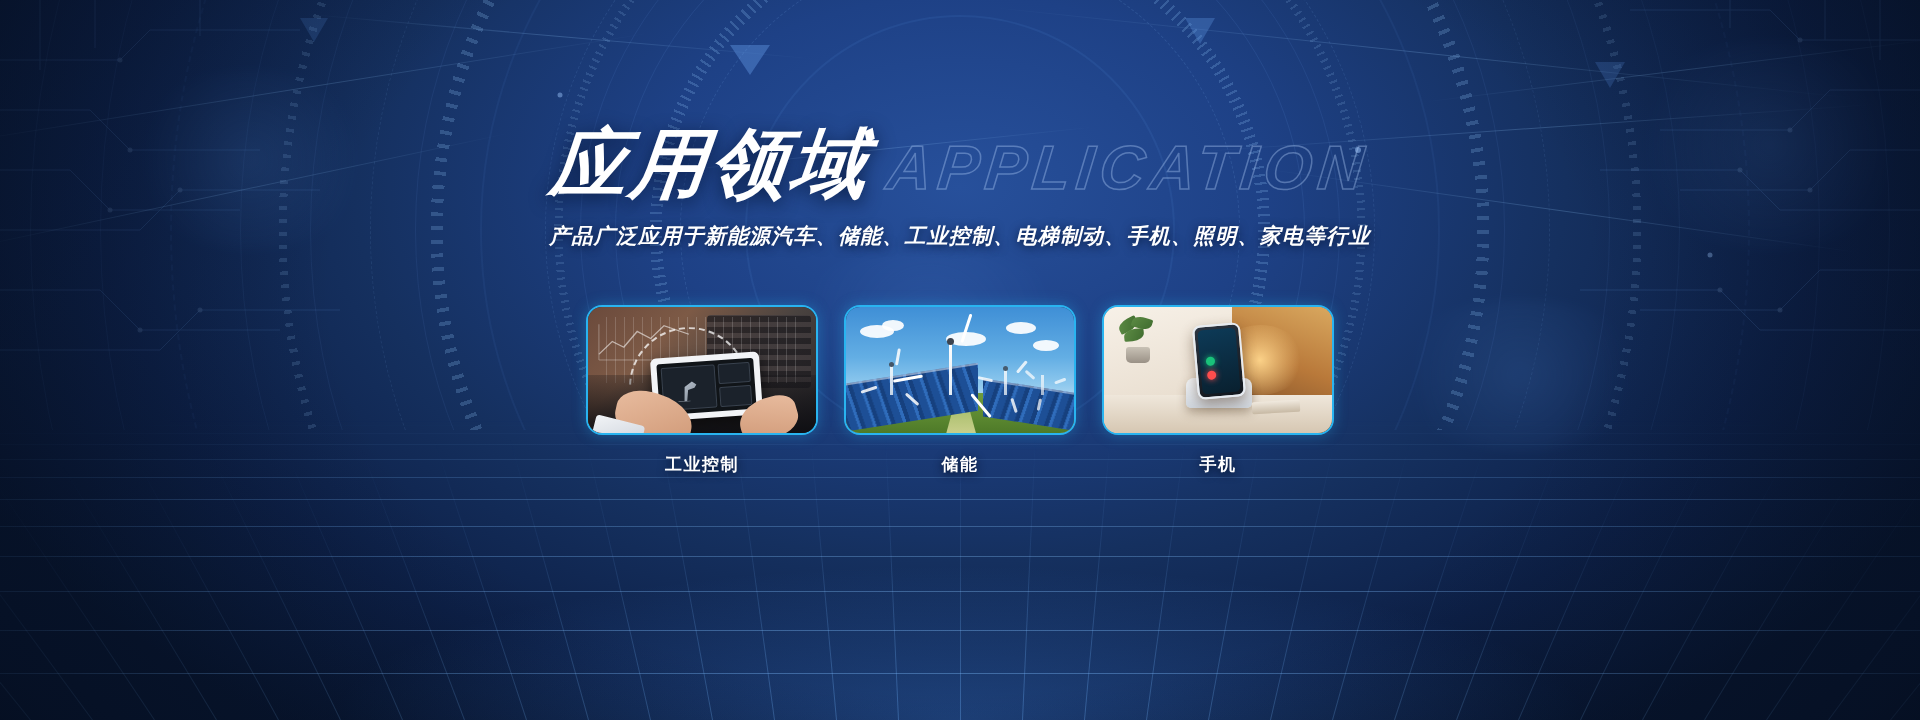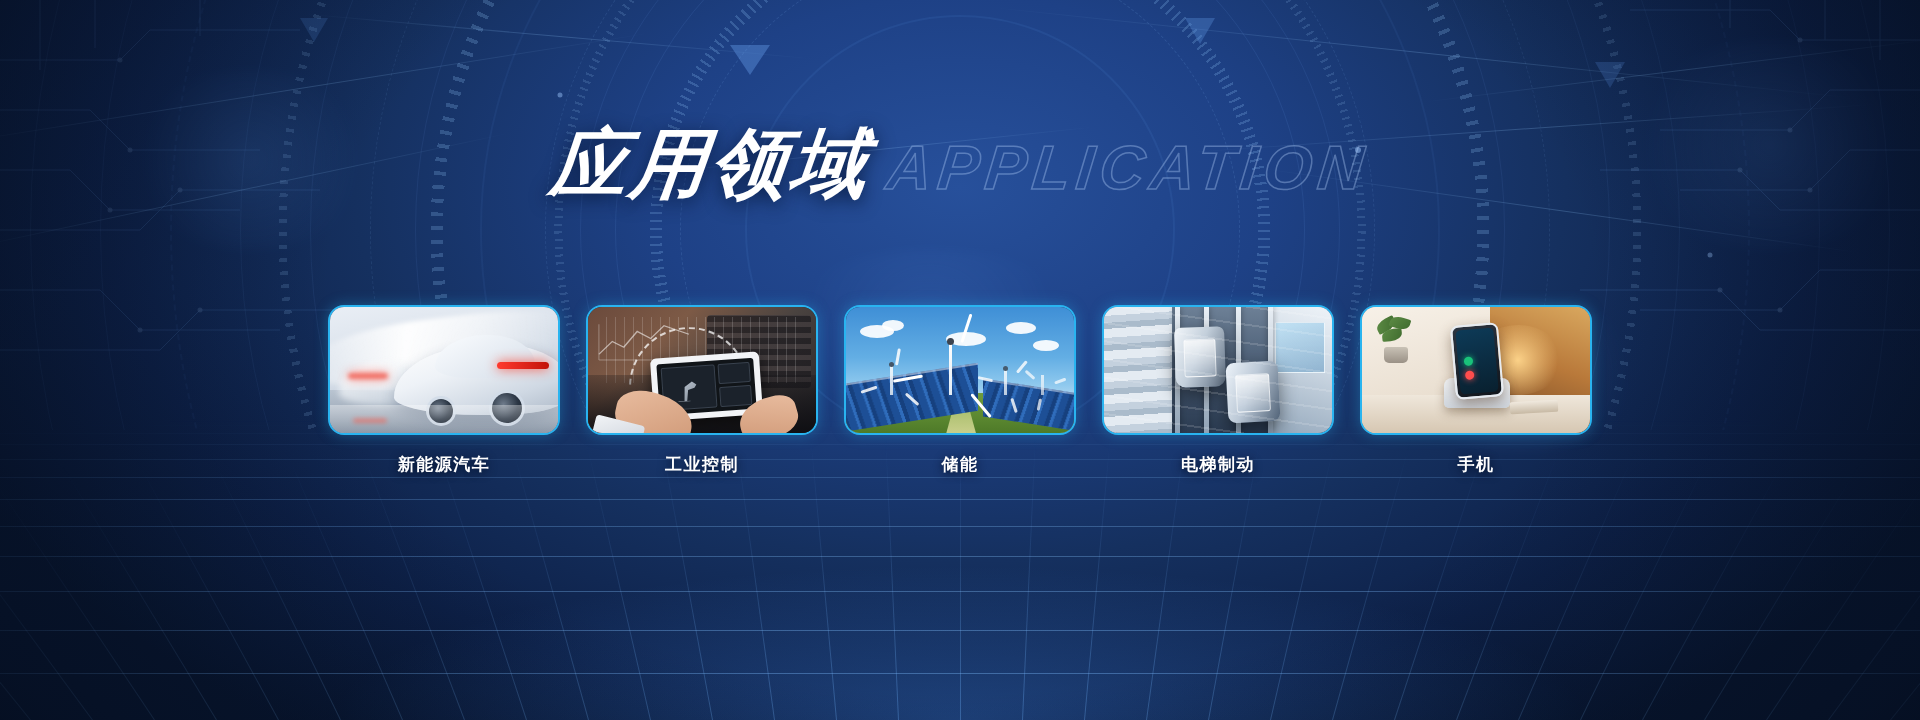--- a/index.html
+++ b/index.html
@@ -427,41 +427,24 @@
 
   <div class="vignette"></div>
 
   <div class="content nosel">
 
     <div class="title-row">
       <div class="title-cn">应用领域</div>
       <div class="title-en">APPLICATION</div>
     </div>
 
+    <div class="subtitle">产品广泛应用于新能源汽车、储能、工业控制、电梯制动、手机、照明、家电等行业</div>
 
     <div class="cards">
 
-      <div class="card">
-        <div class="thumb">
-          <div class="scene s-car">
-            <div class="road"></div>
-            <div class="sweep"></div>
-            <div class="ghost"></div>
-              <div class="ghosttail"></div>
-              <div class="ghosttail2"></div>
-            <div class="body"></div>
-              <div class="cabin"></div>
-            <div class="tail"></div>
-            <div class="w1"></div>
-              <div class="w2"></div>
-            <div class="refl"></div>
-          </div>
-        </div>
-        <div class="card-label">新能源汽车</div>
-      </div>
 
       <div class="card">
         <div class="thumb">
           <div class="scene s-ind">
             <div class="machine"></div>
             <div class="hud"></div>
             <svg class="chart" viewBox="0 0 100 60" preserveAspectRatio="none">
               <polyline points="2,48 16,30 28,38 42,16 56,26 70,8 96,20" fill="none" stroke="#ffffff" stroke-width="1.6"></polyline>
               <g stroke="#ffffff" stroke-width="1" opacity=".7">
                 <path d="M2 56 H96"></path>
@@ -527,42 +510,20 @@
               <div class="mast" style="height:20px;"></div>
               <div class="blade" style="height:12px;transform:rotate(70deg) translateY(-12px);"></div>
               <div class="blade" style="height:12px;transform:rotate(192deg) translateY(-12px);"></div>
               <div class="blade" style="height:12px;transform:rotate(312deg) translateY(-12px);"></div>
             </div>
           </div>
         </div>
         <div class="card-label">储能</div>
       </div>
 
-      <div class="card">
-        <div class="thumb">
-          <div class="scene s-elev">
-            <div class="wallL"></div>
-            <div class="wallR"></div>
-            <div class="glassR"></div>
-            <div class="shaft"></div>
-            <div class="rail" style="left:31%;"></div>
-            <div class="rail" style="left:44%;"></div>
-            <div class="rail" style="left:58%;"></div>
-            <div class="rail" style="left:72%;"></div>
-            <div class="car1">
-                <div class="cdoor"></div>
-              </div>
-            <div class="car2">
-                <div class="cdoor"></div>
-              </div>
-            <div class="beamsH"></div>
-          </div>
-        </div>
-        <div class="card-label">电梯制动</div>
-      </div>
 
       <div class="card">
         <div class="thumb">
           <div class="scene s-phone">
             <div class="wall"></div>
             <div class="warm"></div>
             <div class="lampglow"></div>
             <div class="plant">
               <div class="leaf" style="left:0;top:2px;transform:rotate(-28deg);"></div>
               <div class="leaf" style="left:14px;top:0;transform:rotate(18deg);"></div>

